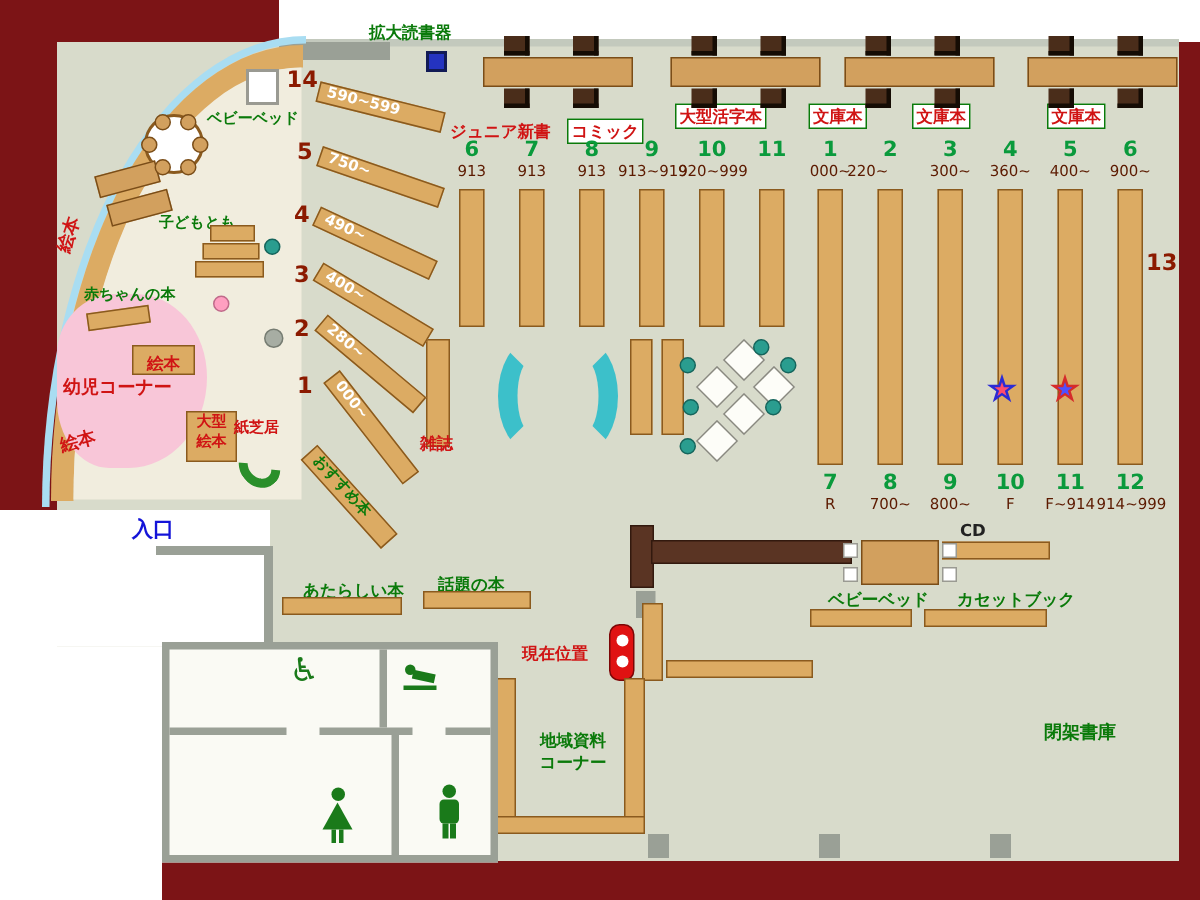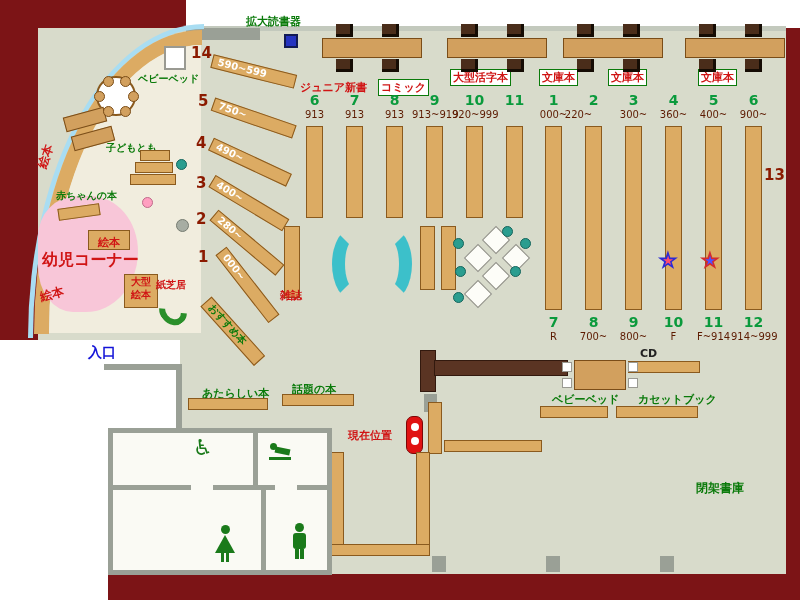--- a/index.html
+++ b/index.html
@@ -89,21 +89,21 @@
 
   <div class="abs green-label" style="left:56px;top:189px;font-size:10px">赤ちゃんの本</div>
   <div class="abs shelf" style="left:58px;top:206px;width:42px;height:12px;transform:rotate(-8deg)"></div>
 
   <div class="abs red-label" style="left:34px;top:148px;font-size:12px;transform:rotate(-72deg)">絵本</div>
   <div class="abs shelf" style="left:88px;top:230px;width:42px;height:20px;text-align:center">
     <span class="red-label" style="font-size:11px;line-height:18px">絵本</span>
   </div>
   <div class="abs red-label" style="left:40px;top:286px;font-size:12px;transform:rotate(-15deg)">絵本</div>
 
-  <div class="abs red-label" style="left:42px;top:250px;font-size:16px">幼児コーナー</div>
+  <div class="abs red-label" style="left:42px;top:250px;font-size:12px">幼児コーナー</div>
 
   <div class="abs shelf pre" style="left:124px;top:274px;width:34px;height:34px;color:#d01414;font-size:10px;font-weight:bold;text-align:center;line-height:1.3"><span class="pre">大型
 絵本</span></div>
   <div class="abs red-label" style="left:156px;top:278px;font-size:10px">紙芝居</div>
   <div class="abs greenC" style="left:160px;top:296px;width:26px;height:30px"></div>
 
   <div class="abs blue-label" style="left:88px;top:344px">入口</div>
 
   <div class="abs green-label" style="left:246px;top:14px">拡大読書器</div>
   <div class="abs blue-sq" style="left:284px;top:34px;width:14px;height:14px"></div>
@@ -151,20 +151,22 @@
   <div class="abs marker" style="left:406px;top:416px;width:17px;height:38px">
     <div class="abs mdot" style="left:4px;top:6px"></div>
     <div class="abs mdot" style="left:4px;top:20px"></div>
   </div>
   <div class="abs shelf" style="left:428px;top:402px;width:14px;height:52px"></div>
   <div class="abs shelf" style="left:444px;top:440px;width:98px;height:12px"></div>
 
   <div class="abs shelf" style="left:330px;top:452px;width:14px;height:104px"></div>
   <div class="abs shelf" style="left:416px;top:452px;width:14px;height:104px"></div>
   <div class="abs shelf" style="left:330px;top:544px;width:100px;height:12px"></div>
+  <div class="abs green-label pre" style="left:344px;top:486px;width:76px;text-align:center;line-height:1.4">地域資料
+コーナー</div>
 
   <div class="abs green-label" style="left:696px;top:480px;font-size:12px">閉架書庫</div>
 
   <div class="abs" style="left:108px;top:428px;width:224px;height:147px;background:#fafaf4;border:5px solid #9aa096">
     <div class="abs wall" style="left:0;top:52px;width:78px;height:5px"></div>
     <div class="abs wall" style="left:100px;top:52px;width:62px;height:5px"></div>
     <div class="abs wall" style="left:184px;top:52px;width:30px;height:5px"></div>
     <div class="abs wall" style="left:140px;top:0;width:5px;height:52px"></div>
     <div class="abs wall" style="left:148px;top:57px;width:5px;height:80px"></div>
     <div class="abs" style="left:80px;top:2px;font-size:22px;color:#1a7a1a">♿</div>

